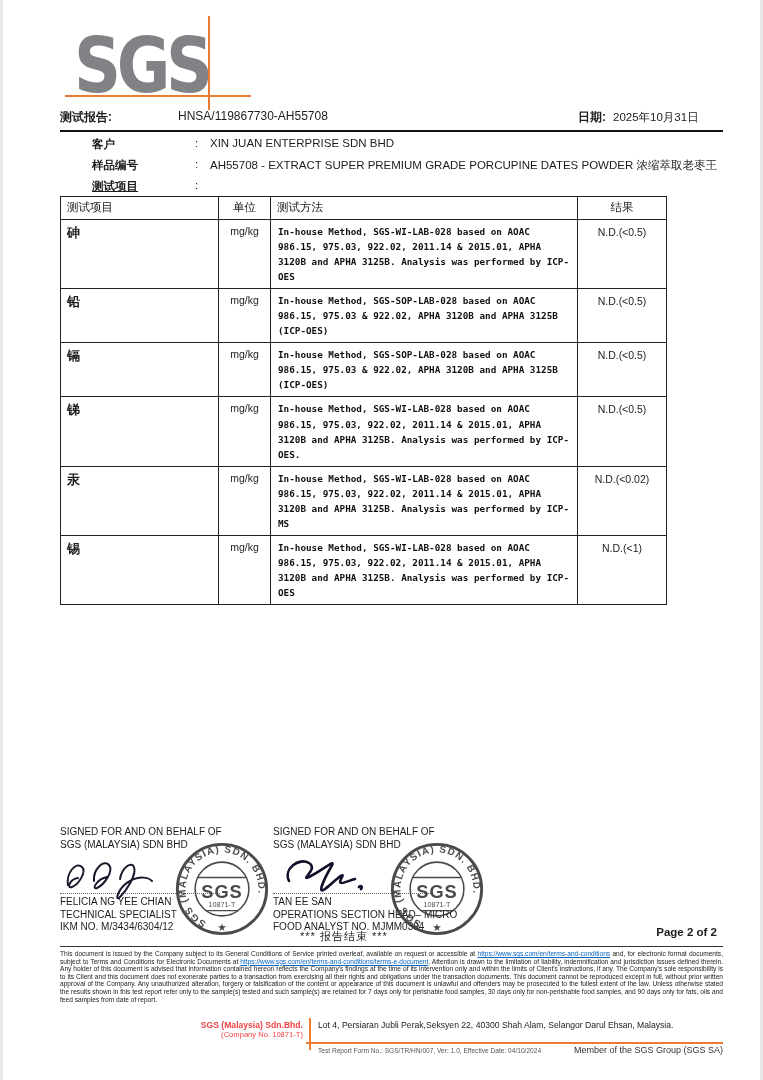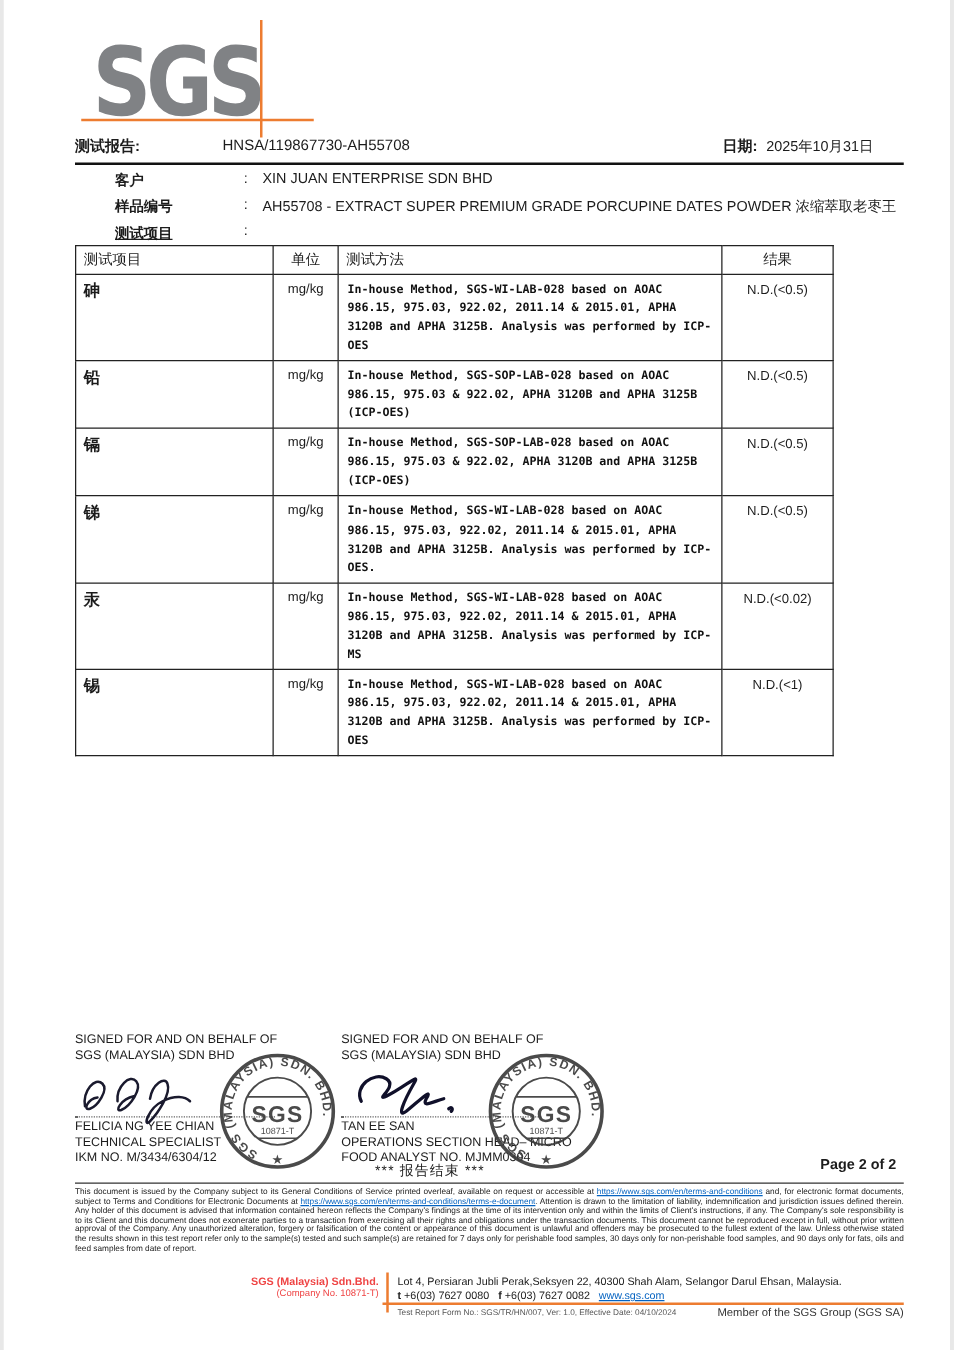--- a/index.html
+++ b/index.html
@@ -231,26 +231,19 @@
   <div class="disclaimer"><span>This document is issued by the Company subject to its General Conditions of Service printed overleaf, available on request or accessible at </span><span class="link">https://www.sgs.com/en/terms-and-conditions</span><span> and, for electronic format documents, subject to Terms and Conditions for Electronic Documents at </span><span class="link">https://www.sgs.com/en/terms-and-conditions/terms-e-document</span><span>. Attention is drawn to the limitation of liability, indemnification and jurisdiction issues defined therein. Any holder of this document is advised that information contained hereon reflects the Company's findings at the time of its intervention only and within the limits of Client's instructions, if any. The Company's sole responsibility is to its Client and this document does not exonerate parties to a transaction from exercising all their rights and obligations under the transaction documents. This document cannot be reproduced except in full, without prior written approval of the Company. Any unauthorized alteration, forgery or falsification of the content or appearance of this document is unlawful and offenders may be prosecuted to the fullest extent of the law. Unless otherwise stated the results shown in this test report refer only to the sample(s) tested and such sample(s) are retained for 7 days only for perishable food samples, 30 days only for non-perishable food samples, and 90 days only for fats, oils and feed samples from date of report.</span></div>
 
   <div class="footer">
     <div class="f-company">
       <div class="name">SGS (Malaysia) Sdn.Bhd.</div>
       <div class="no">(Company No. 10871-T)</div>
     </div>
     <div class="f-vline"></div>
     <div class="f-address">
       <div>Lot 4, Persiaran Jubli Perak,Seksyen 22, 40300 Shah Alam, Selangor Darul Ehsan, Malaysia.</div>
-      <div>
-        <span class="b">t</span>
-        <span>+6(03) 7627 0080</span>&nbsp;&nbsp;
-        <span class="b">f</span>
-        <span>+6(03) 7627 0082</span>&nbsp;&nbsp;
-        <span class="link">www.sgs.com</span>
-      </div>
     </div>
     <div class="f-hline"></div>
     <div class="f-form">Test Report Form No.: SGS/TR/HN/007, Ver: 1.0, Effective Date: 04/10/2024</div>
     <div class="f-member">Member of the SGS Group (SGS SA)</div>
   </div>
 
 </div>
 
 </body></html>

